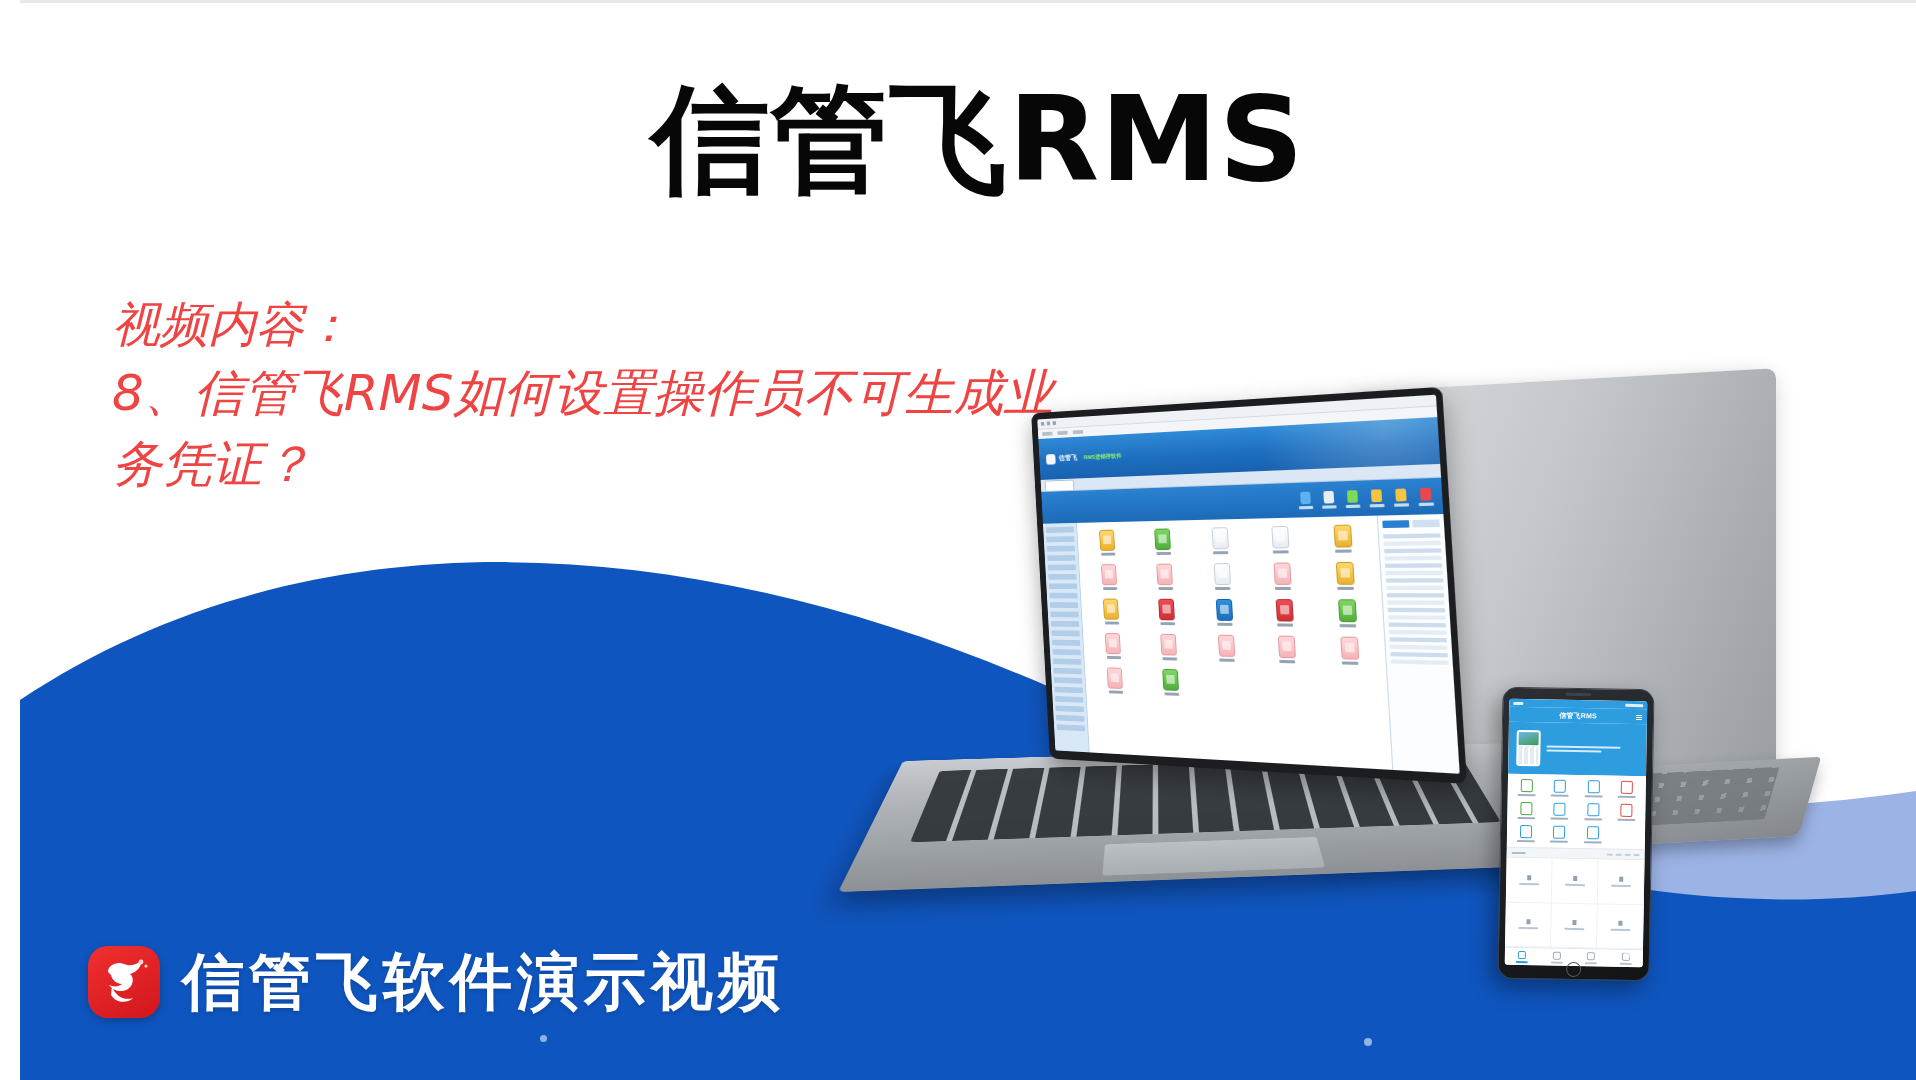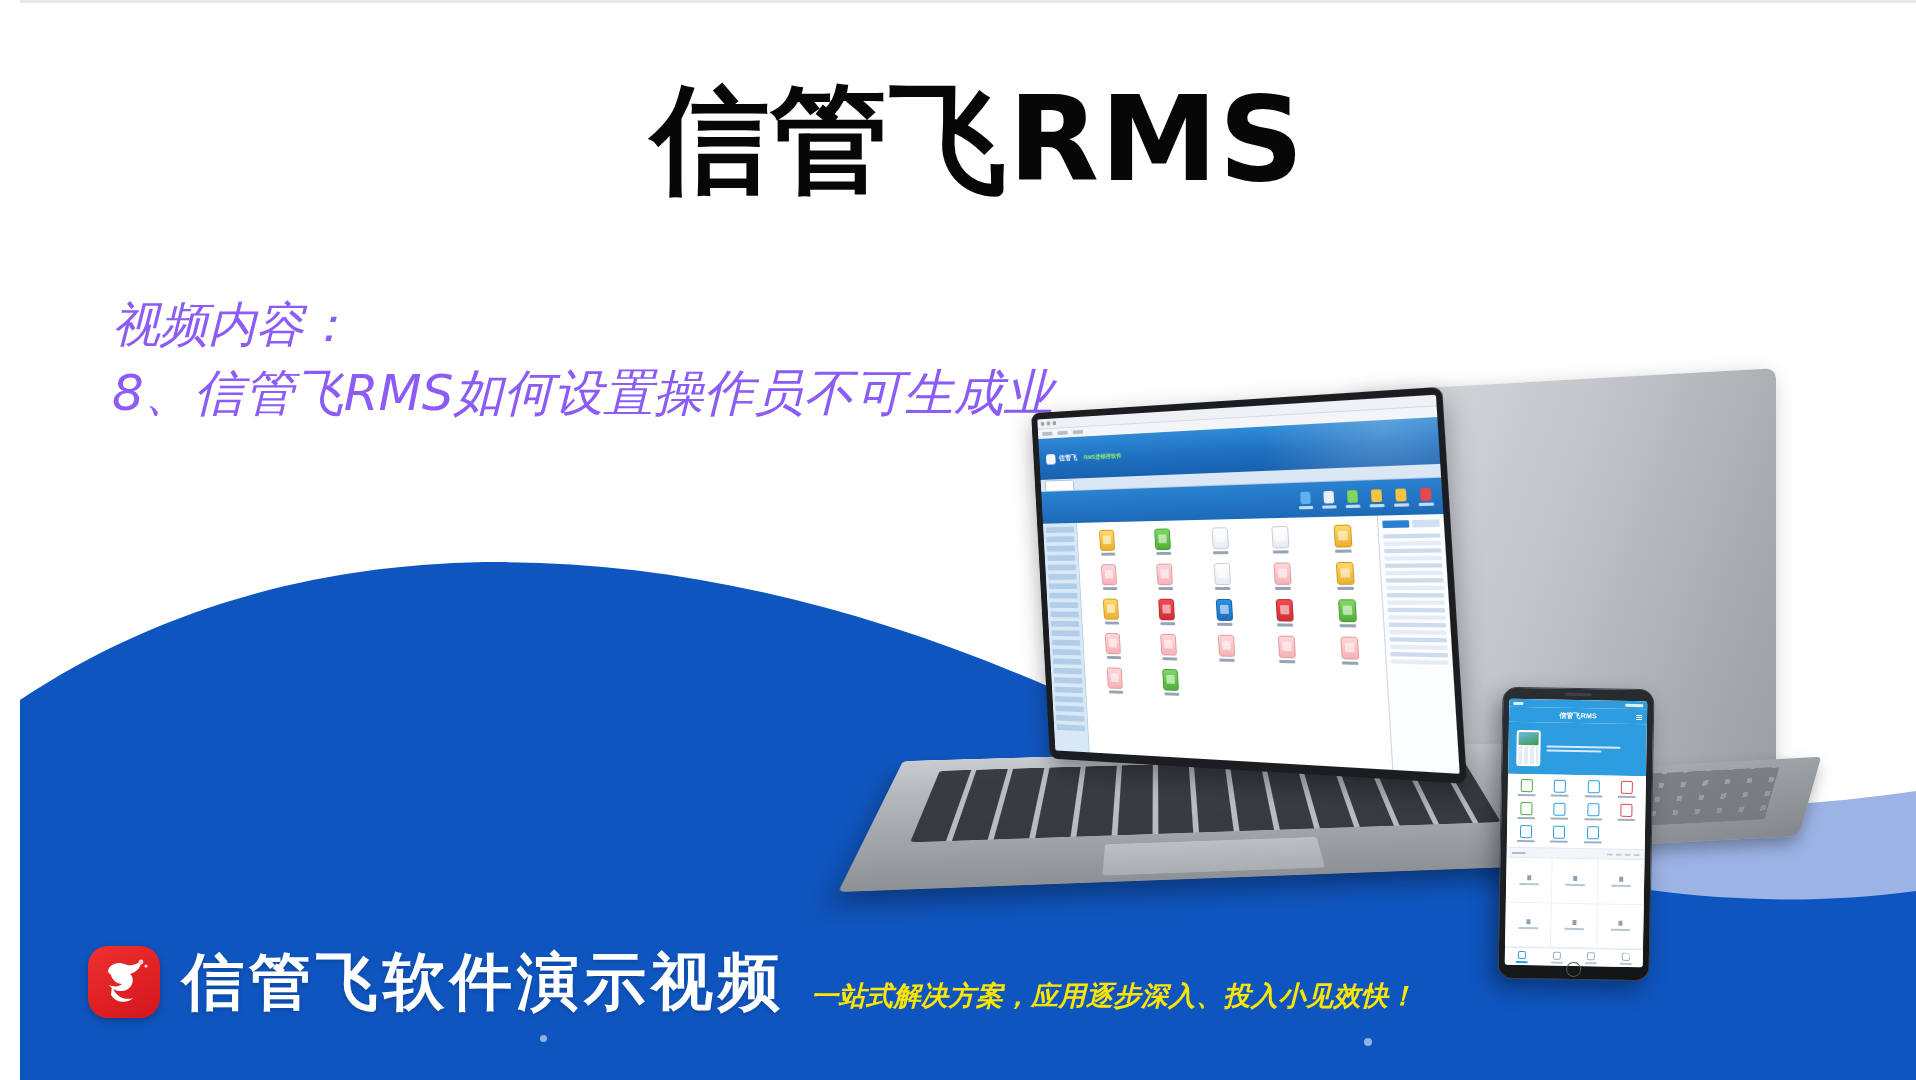--- a/index.html
+++ b/index.html
@@ -23,21 +23,21 @@
     position:absolute; left:0; top:78px; width:1916px;
     text-align:center;
     font-size:118px; font-weight:bold; color:#070707;
     letter-spacing:1px; line-height:1.05;
     font-family:"DejaVu Sans","Liberation Sans",sans-serif;
   }
 
   
   .body-copy {
     position:absolute; left:92px; top:290px; width:1060px;
-    color:#8b5cf6;
+    color:#ef4444;
     font-style:italic; font-weight:500;
     font-size:50px; line-height:1.42;
     font-family:"DejaVu Sans","Liberation Sans",sans-serif;
     text-shadow:0 1px 0 rgba(255,255,255,.6);
   }
   .body-copy .l1 { font-size:48px; }
   .body-copy .l2 { font-size:50px; }
 
   
   .devices { position:absolute; left:880px; top:370px; width:1040px; height:590px; }
@@ -258,20 +258,21 @@
       <path d="M0,300 C260,112 560,60 900,150 C1230,238 1520,330 1916,268 L1916,560 L0,560 Z" fill="#9cb3e5"></path>
       <path d="M0,180 C300,-20 700,10 1080,190 C1400,342 1660,408 1916,368 L1916,560 L0,560 Z" fill="#0f55bf"></path>
     </svg>
   </div>
 
   <div class="title">信管飞RMS</div>
 
   <div class="body-copy">
     <div class="l1">视频内容：</div>
     <div class="l2">8、信管飞RMS如何设置操作员不可生成业</div>
+    <div class="l2">务凭证？</div>
   </div>
 
   <div class="devices">
 
     <div class="laptop-back"></div>
     <div class="laptop-back-base">
     </div>
     <div class="laptop-back-keys"></div>
 
     <div class="laptop-front">
@@ -634,21 +635,20 @@
                    C34 47, 25 45, 21 39 C25 41, 31 41, 34 38
                    C29 38, 24 34, 23 29 Z" fill="#ffffff"></path>
           <path d="M24 40 C27 50, 36 55, 45 52 C39 58, 28 57, 23 49 Z" fill="#ffffff"></path>
           <circle cx="53" cy="16" r="2.4" fill="#ffd2d2"></circle>
           <circle cx="58" cy="20" r="1.6" fill="#ffd2d2"></circle>
         </svg>
       </div>
 
       <div class="brand-name">信管飞软件演示视频</div>
 
-      <div class="tagline">一站式解决方案，应用逐步深入、投入小见效快！</div>
     </div>
 
     <span class="dot d1"></span>
     <span class="dot d2"></span>
     <span class="dot d3"></span>
   </div>
 
 </div>
 
 </body></html>

